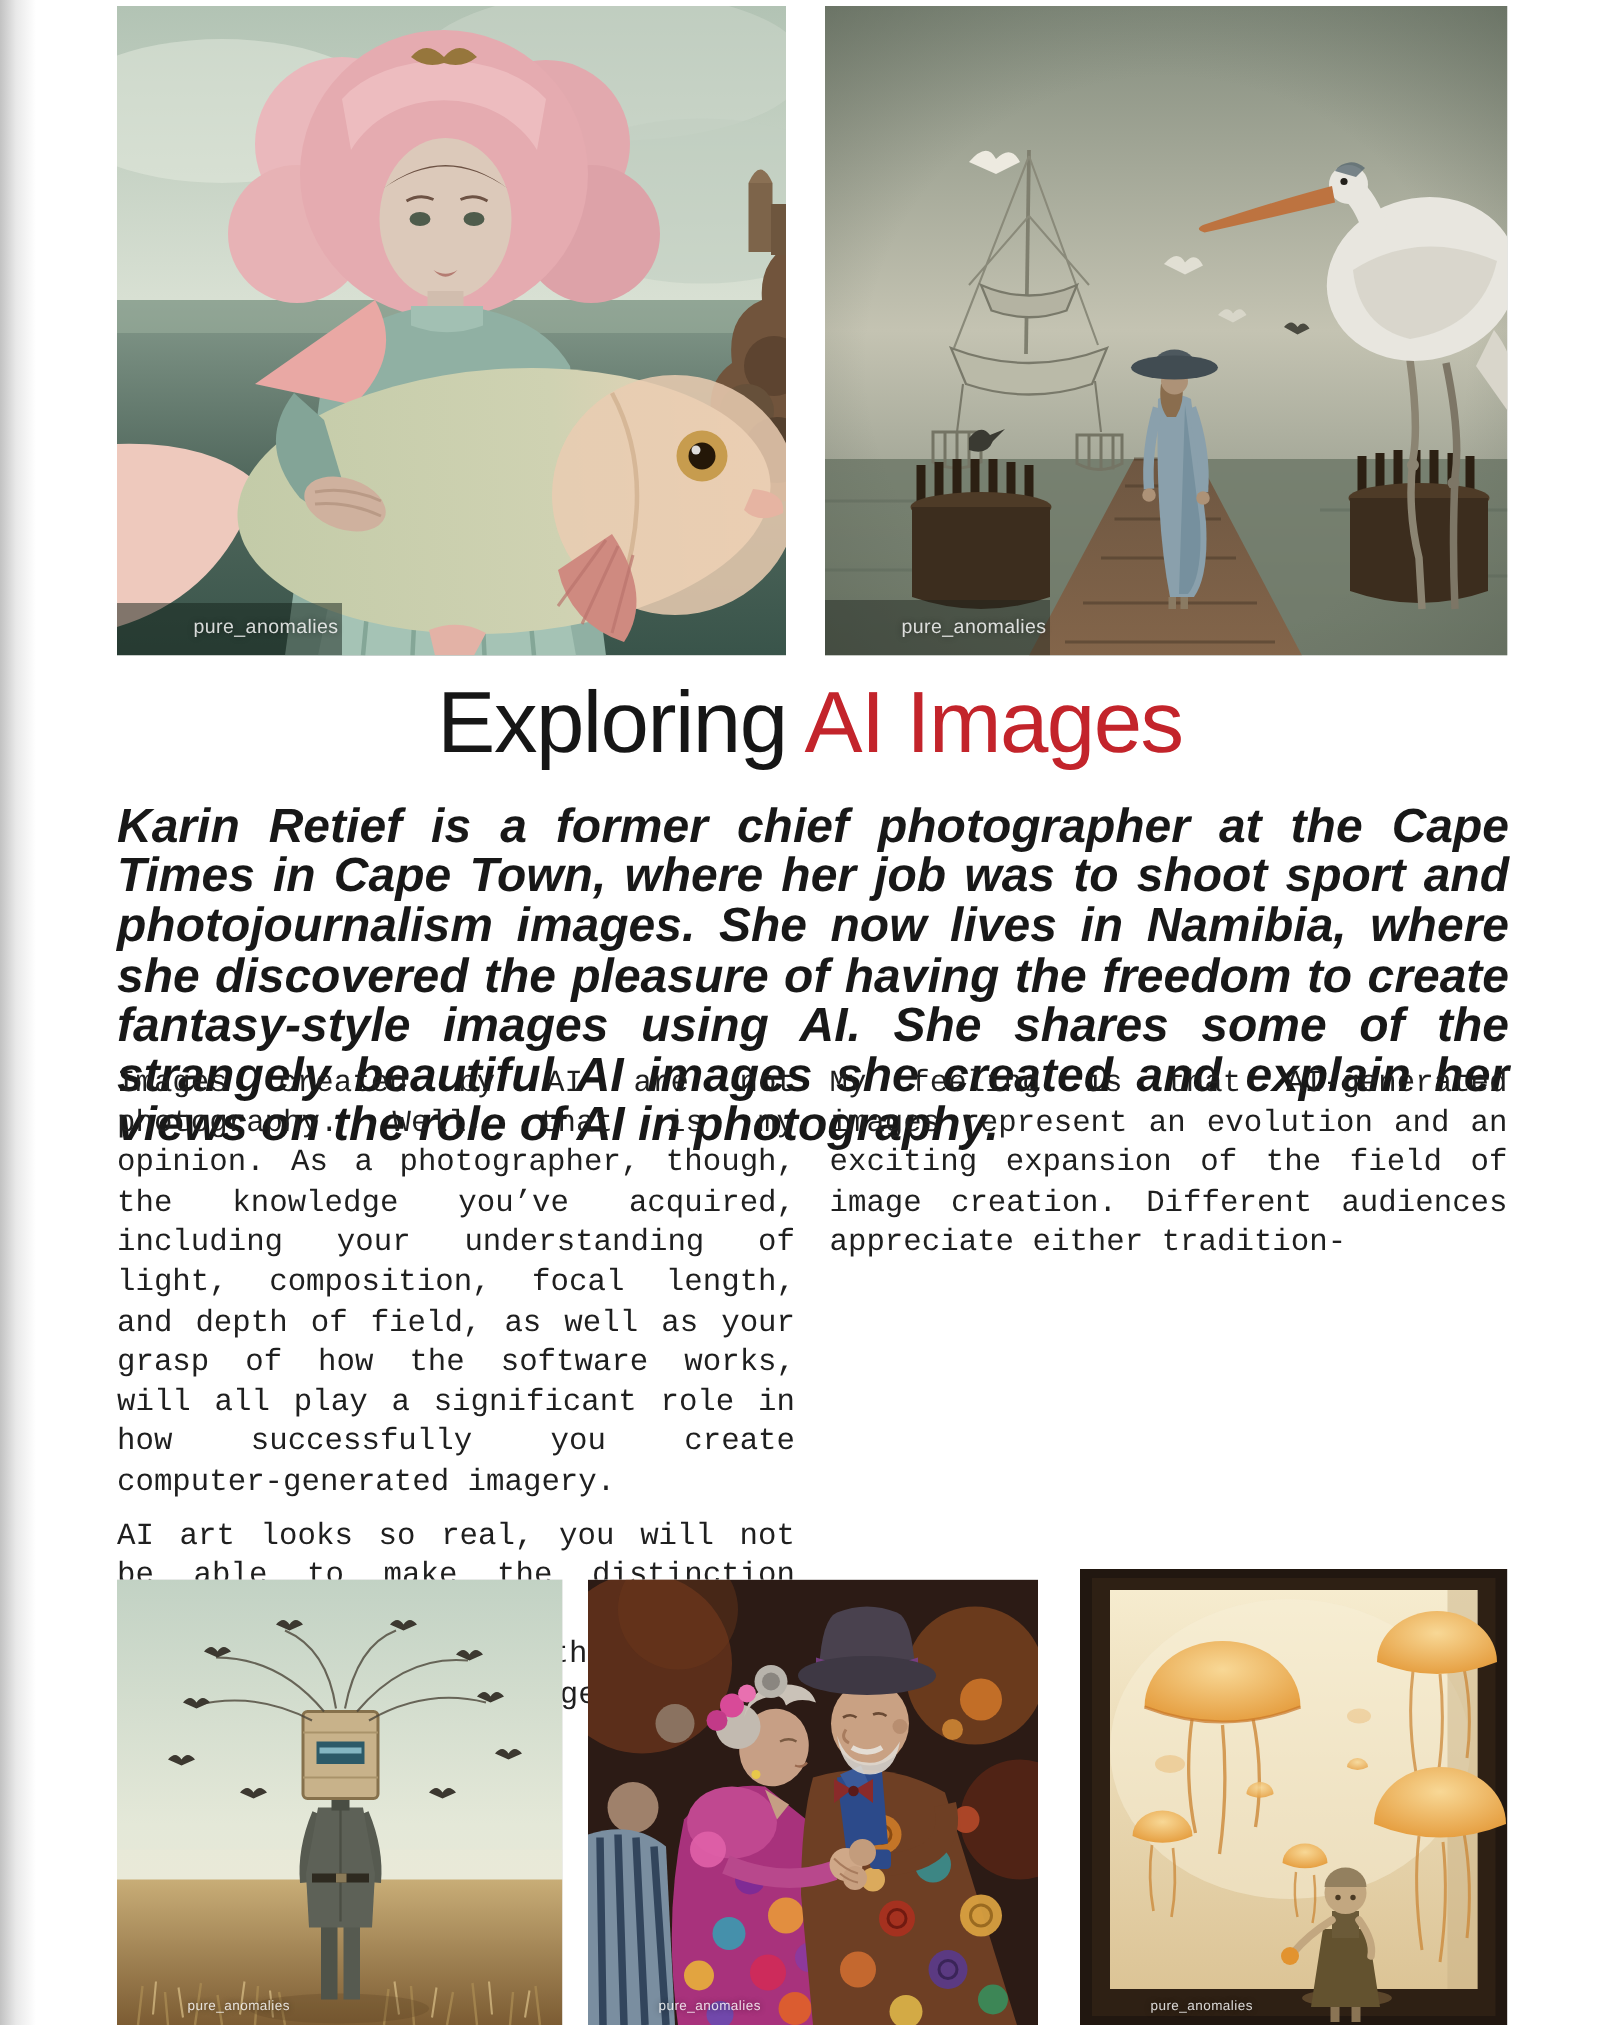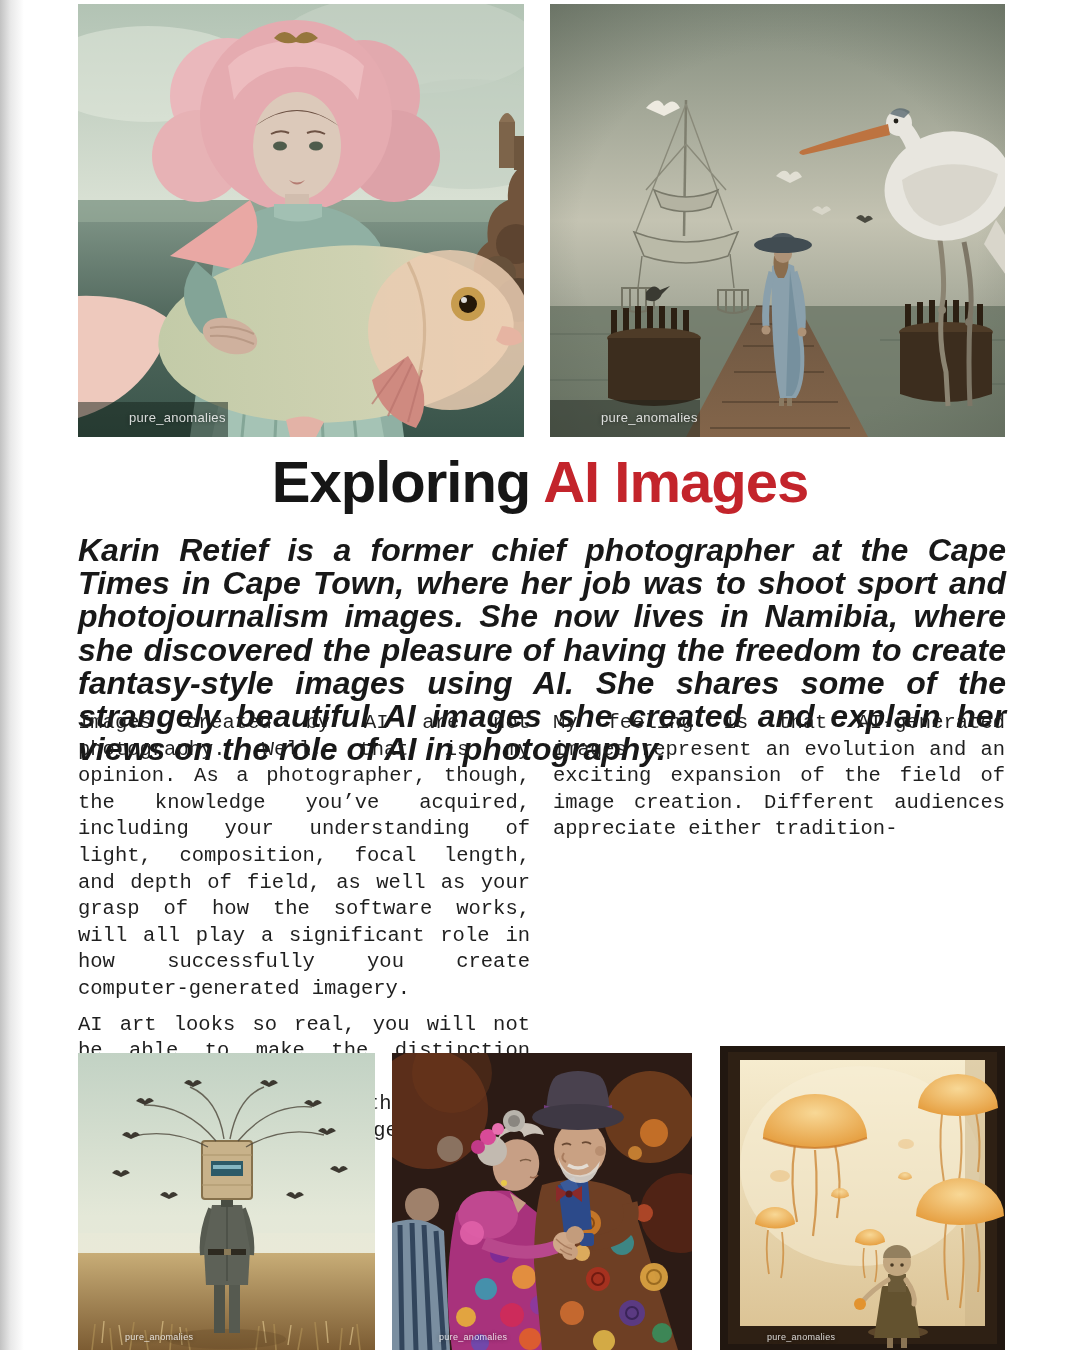--- a/index.html
+++ b/index.html
@@ -20,21 +20,21 @@
   .img-b3{left:720px;top:1046px;width:285px;height:304px;}
   .wm{
     position:absolute;left:14px;bottom:12px;font-size:13px;
     color:rgba(255,255,255,.82);letter-spacing:.3px;
     text-shadow:0 0 4px rgba(0,0,0,.45);
     padding-left:37px;
   }
   .wm.small{font-size:9px;bottom:8px;left:10px;}
   .title{
     position:absolute;top:448px;left:0;width:1080px;margin:0;
-    text-align:center;font-weight:700;font-size:58px;letter-spacing:-1px;
+    text-align:center;font-weight:400;font-size:58px;letter-spacing:-1px;
     color:#161616;
   }
   .title .red{color:var(--accent_red,#c3242b);}
   .intro{
     position:absolute;left:78px;top:534px;width:928px;margin:0;
     font-style:italic;font-weight:600;font-size:32px;line-height:33.2px;
     color:#181818;text-align:justify;
   }
   .intro strong{font-weight:800;}
   .cols{

